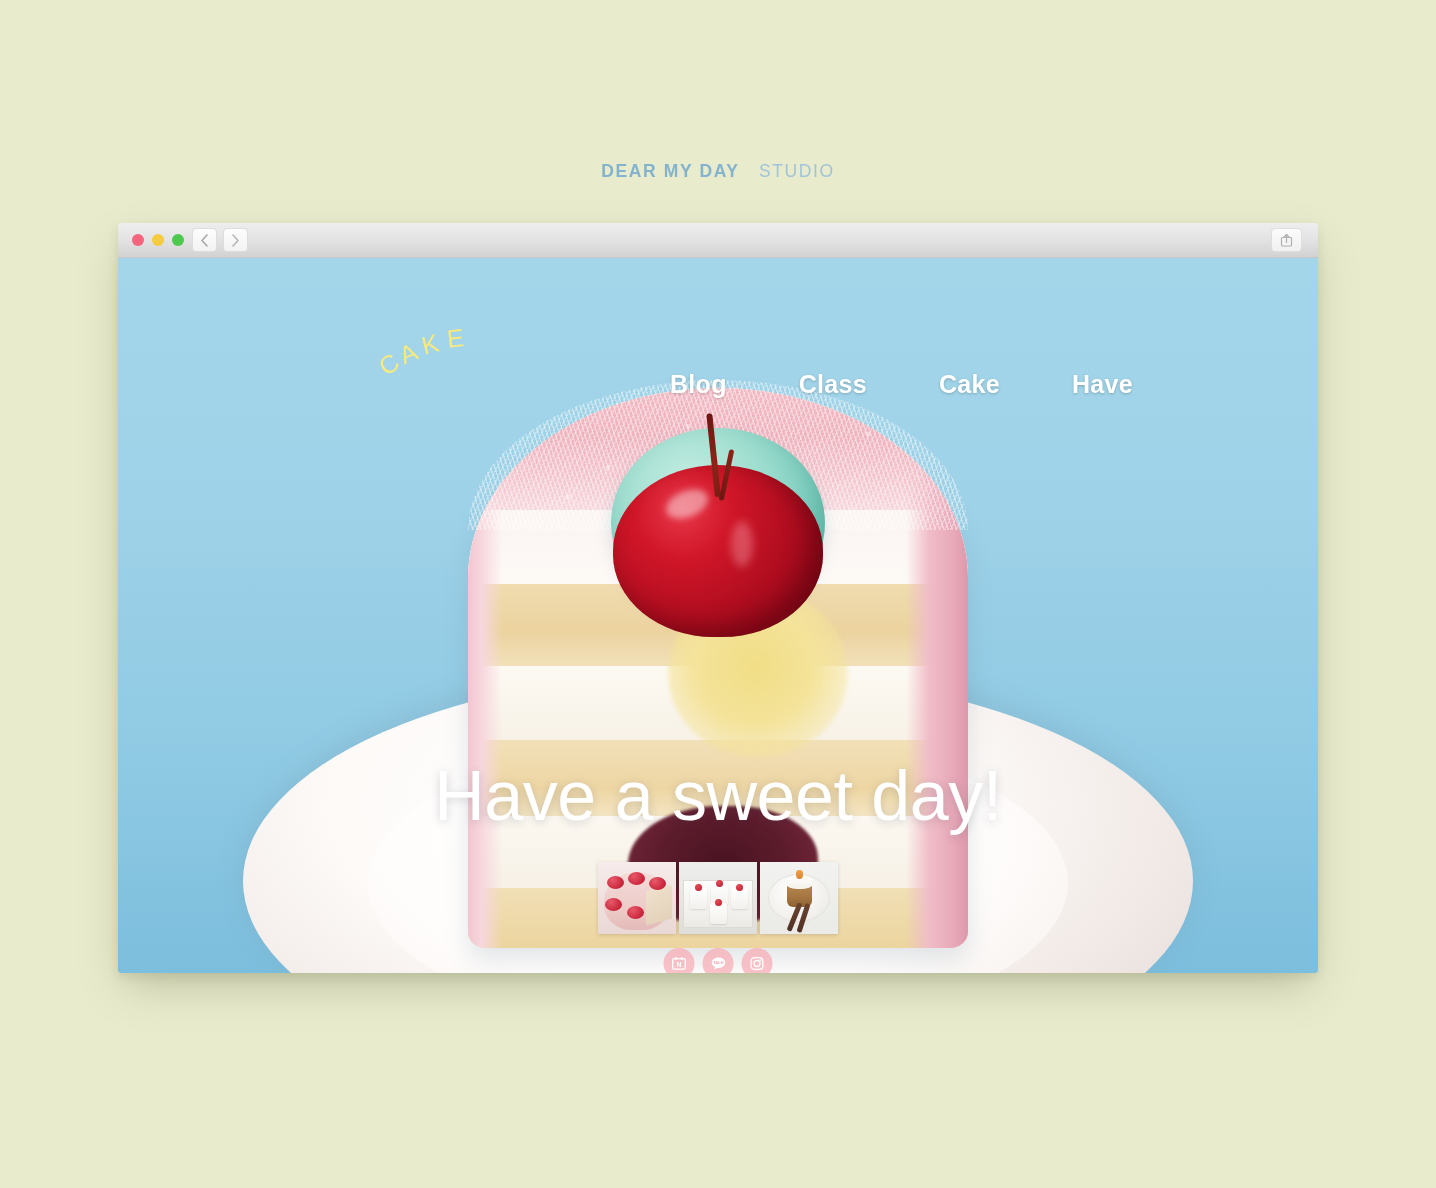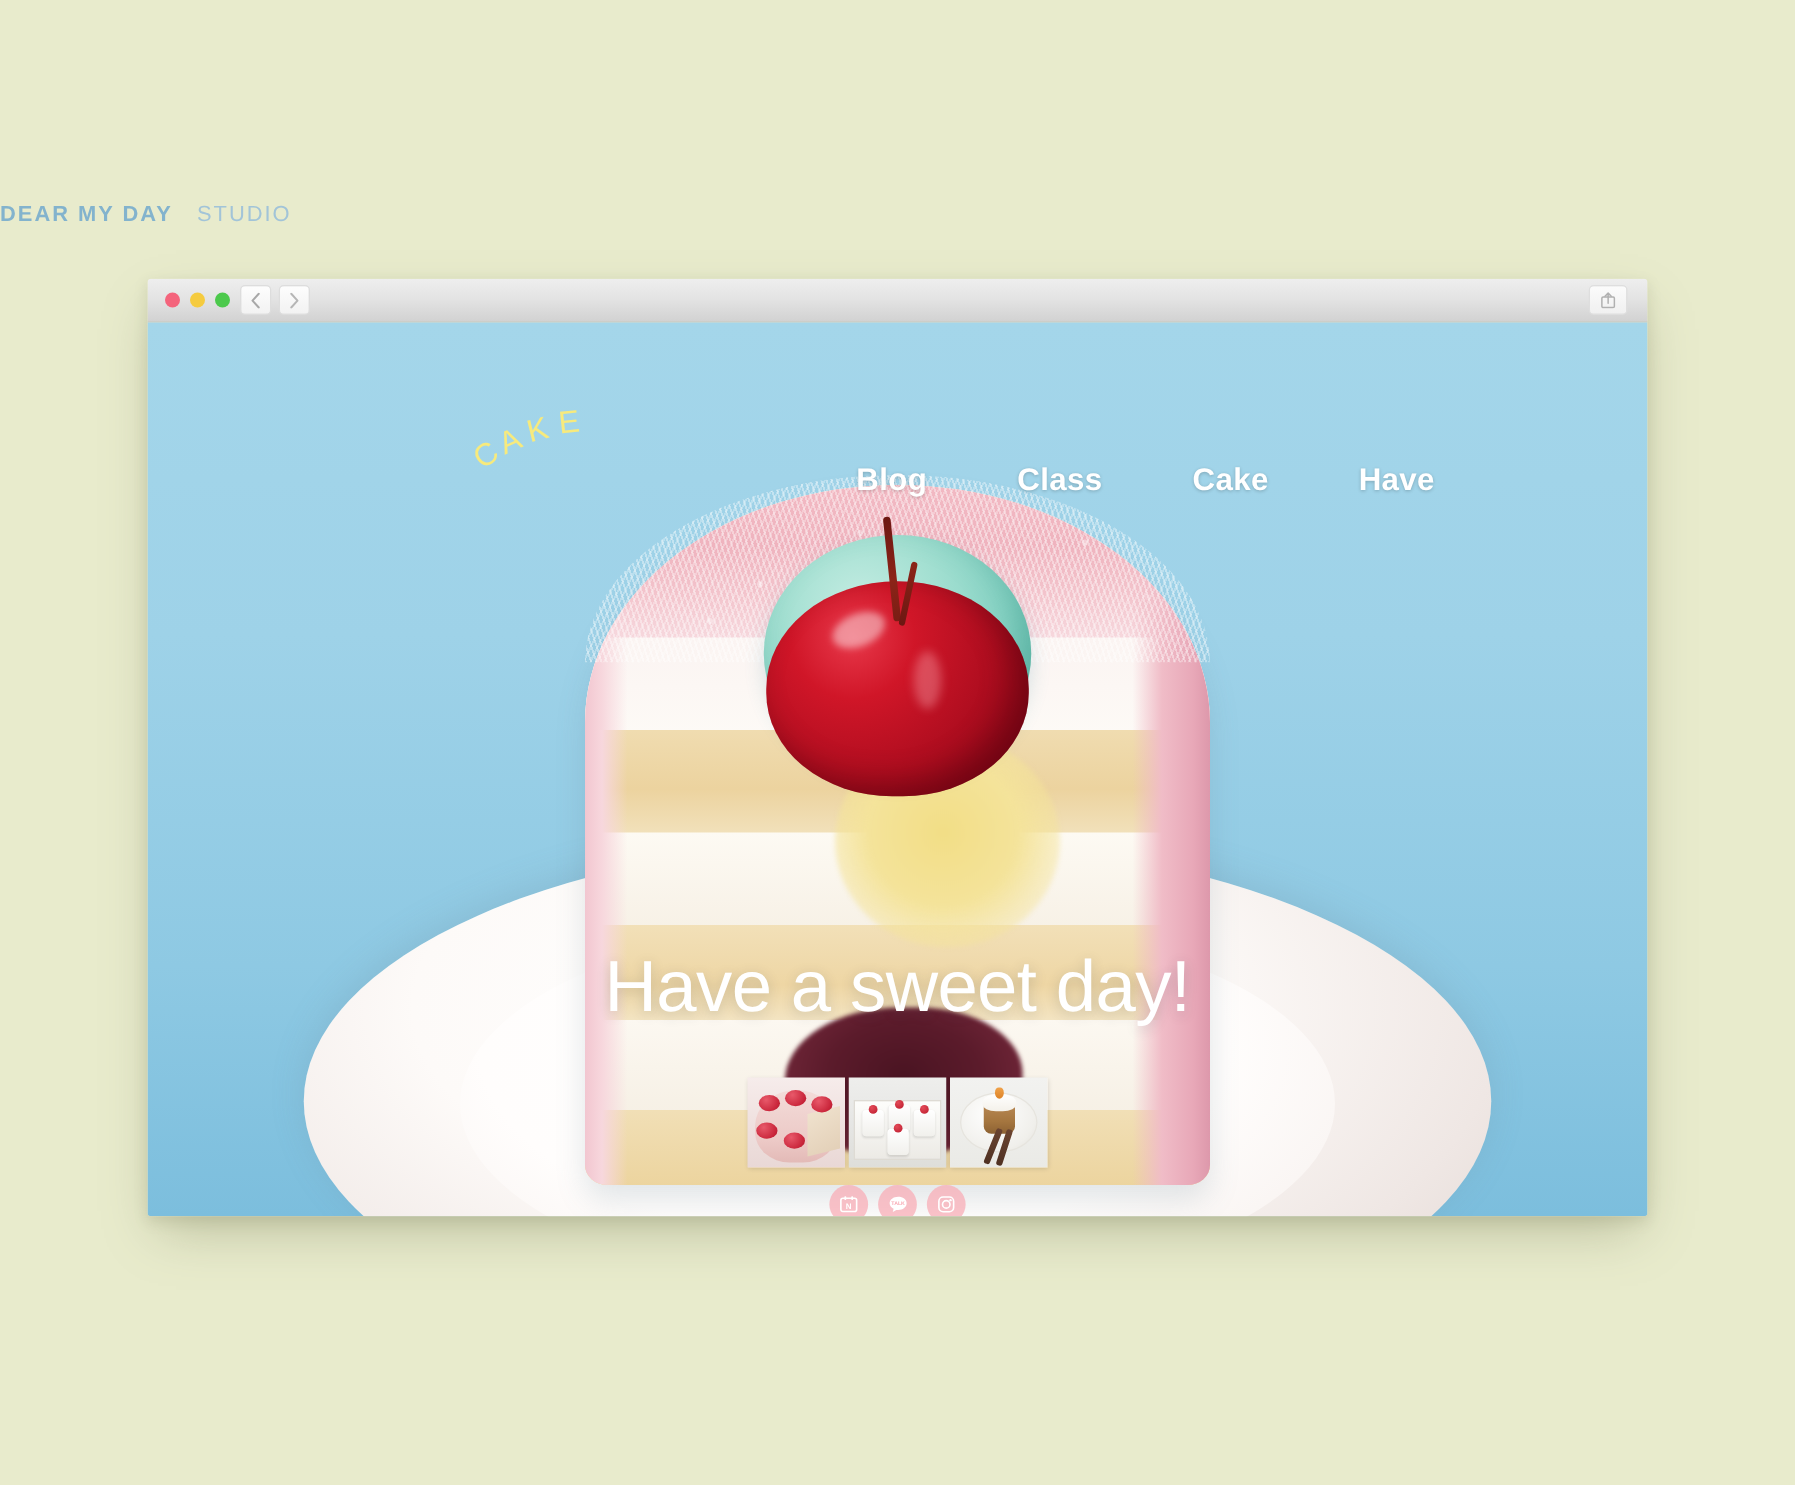--- a/index.html
+++ b/index.html
@@ -7,21 +7,21 @@
     width:1436px; height:1188px;
     background:#e8ebcc;
     font-family:"Liberation Sans", sans-serif;
     overflow:hidden;
   }
   .canvas { position:relative; width:1436px; height:1188px; background:#e8ebcc; }
 
   
   .studio-title {
     position:absolute; top:161px; left:0; width:1436px;
-    text-align:left;
+    text-align:center;
     font-size:17.5px; letter-spacing:1.6px;
     color:#8fb8cf; font-weight:400;
     white-space:nowrap;
   }
   .studio-title .bold { font-weight:700; color:#83b3cd; }
   .studio-title .light { font-weight:400; color:#a2c4d8; }
 
   
   .browser {
     position:absolute; left:118px; top:223px;
@@ -204,36 +204,36 @@
   .pico {
     position:absolute; left:44px; top:24px;
     font-size:84px; font-weight:400; font-style:italic;
     color:#f8ec84; letter-spacing:2px;
     font-family:"Liberation Sans", sans-serif;
     line-height:1;
   }
 
   
   .nav {
-    position:absolute; left:567px; top:112px;
+    position:absolute; left:552px; top:112px;
     display:flex; gap:0; align-items:center;
   }
   .nav-item {
     color:#ffffff; font-size:25px; font-weight:700;
     letter-spacing:.3px;
     text-shadow:0 1px 3px rgba(0,0,0,.22);
     padding:0 0;
   }
   .nav-sp { width:72px; }
 
   
   .headline {
     position:absolute; left:0; top:498px; width:100%;
     text-align:center;
-    font-size:58px; font-weight:300;
+    font-size:70px; font-weight:300;
     color:#ffffff; letter-spacing:-0.5px;
     text-shadow:0 2px 10px rgba(60,70,80,.22);
     white-space:nowrap;
     font-family:"Liberation Sans", sans-serif;
   }
 
   
   .thumbs {
     position:absolute; left:50%; transform:translateX(-50%);
     top:604px; display:flex; gap:3px;

